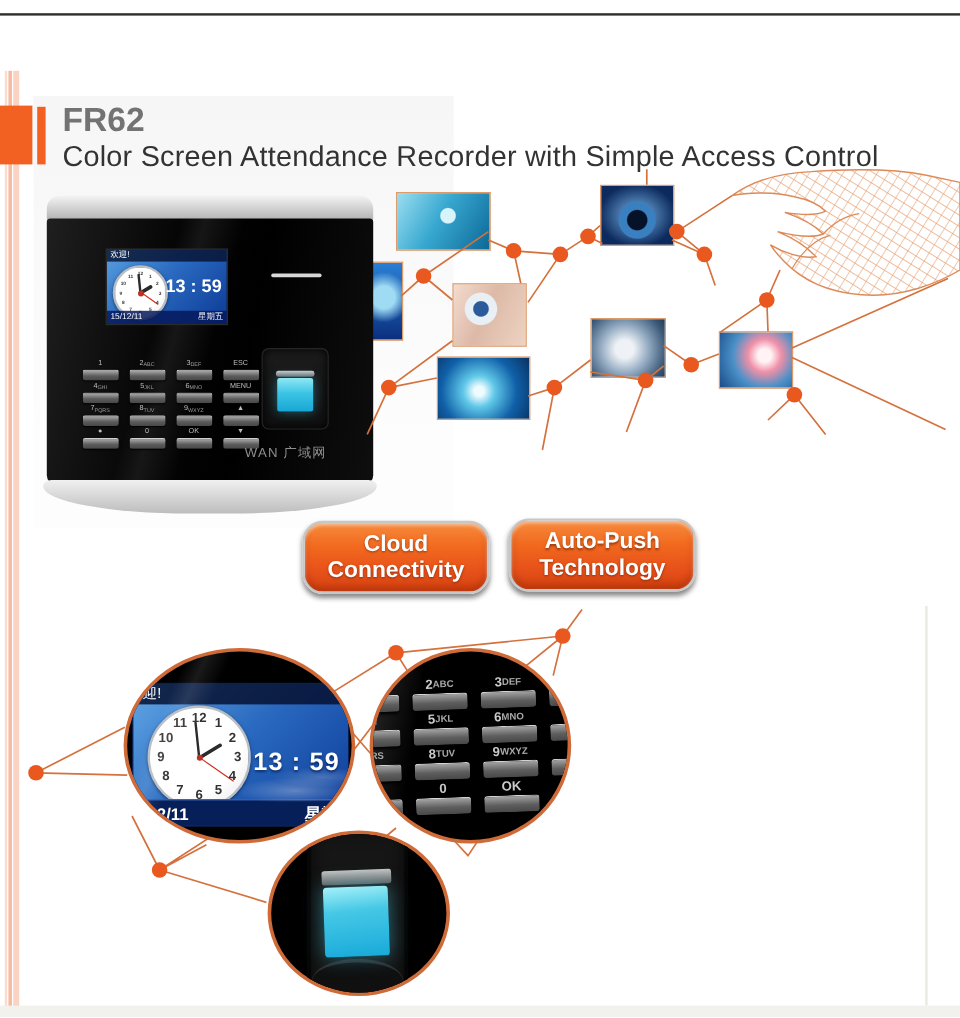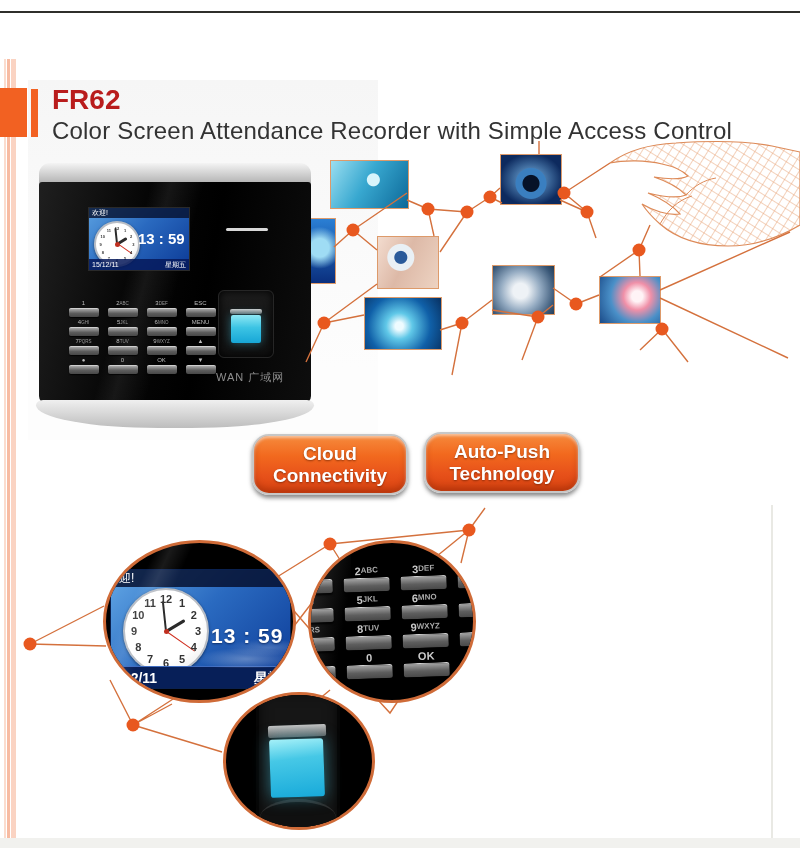--- a/index.html
+++ b/index.html
@@ -16,21 +16,21 @@
 
   
   .stripe{position:absolute;top:59px;height:786px;}
   .stripe.s1{left:4px;width:2px;background:rgba(240,130,80,.28);}
   .stripe.s2{left:7px;width:3px;background:rgba(240,120,70,.5);}
   .stripe.s3{left:11px;width:5px;background:rgba(240,130,80,.35);}
 
   
   .orange-square{position:absolute;left:0;top:88px;width:27px;height:49px;background:#f26122;}
   .orange-tick{position:absolute;left:31px;top:89px;width:7px;height:48px;background:#f26122;}
-  .model{position:absolute;left:52px;top:84px;font-size:28px;font-weight:bold;color:#b91c1c;}
+  .model{position:absolute;left:52px;top:84px;font-size:28px;font-weight:bold;color:#737373;}
   .subtitle{position:absolute;left:52px;top:117px;width:730px;font-size:24px;color:#333;letter-spacing:.2px;}
 
   .hero-bg{position:absolute;left:28px;top:80px;width:350px;height:360px;
            background:linear-gradient(180deg,#f6f6f6,#fdfdfd 80%);z-index:0;}
 
   
   .ph{position:absolute;border:1px solid #dd9a6a;z-index:2;}
   .ph.woman{left:330px;top:160px;width:77px;height:47px;
      background:radial-gradient(circle at 55% 40%,#d8f4fb 0 6px,transparent 7px),
      linear-gradient(120deg,#9adef0,#38a8d0 45%,#0c6898);}
@@ -56,21 +56,21 @@
      background:linear-gradient(180deg,#f4f4f4,#adadad);}
   .dev-body{position:absolute;left:3px;top:30px;width:272px;height:222px;
      background:linear-gradient(100deg,#1f1f1f 0%,#060606 35%,#000 60%,#0e0e0e 100%);
      border-radius:3px 3px 8px 8px;}
   .dev-body::before{content:"";position:absolute;inset:0;
      background:linear-gradient(105deg,transparent 34%,rgba(255,255,255,.07) 40%,transparent 50%);}
   .dev-base{position:absolute;left:0;top:248px;width:278px;height:28px;
      background:linear-gradient(180deg,#f0f0f0,#bdbdbd);
      border-radius:8px 8px 140px 140px / 6px 6px 26px 26px;}
   .dev-slot{position:absolute;left:190px;top:76px;width:42px;height:3px;background:#d8d8d8;border-radius:2px;}
-  .dev-brand{position:absolute;left:180px;top:218px;font-size:11px;color:#8f8f8f;letter-spacing:1px;text-align:center;}
+  .dev-brand{position:absolute;left:168px;top:218px;font-size:11px;color:#8f8f8f;letter-spacing:1px;text-align:center;}
 
   .dev-screen{position:absolute;left:52px;top:55px;width:100px;height:62px;border:1px solid #2a2a2a;
      background:linear-gradient(135deg,#5aa0e0 0%,#2a6ac0 45%,#0c3a96 100%);overflow:hidden;}
   .dev-welcome{position:absolute;left:0;top:0;width:100%;height:10px;background:rgba(5,15,45,.8);
      color:#fff;font-size:7px;line-height:10px;padding-left:3px;box-sizing:border-box;}
   .dev-time{position:absolute;left:49px;top:22px;font-size:15px;font-weight:bold;color:#fff;white-space:nowrap;}
   .dev-datebar{position:absolute;left:0;bottom:0;width:100%;height:11px;background:rgba(6,25,90,.85);
      color:#fff;font-size:7px;line-height:11px;display:flex;justify-content:space-between;
      padding:0 3px;box-sizing:border-box;}
 

